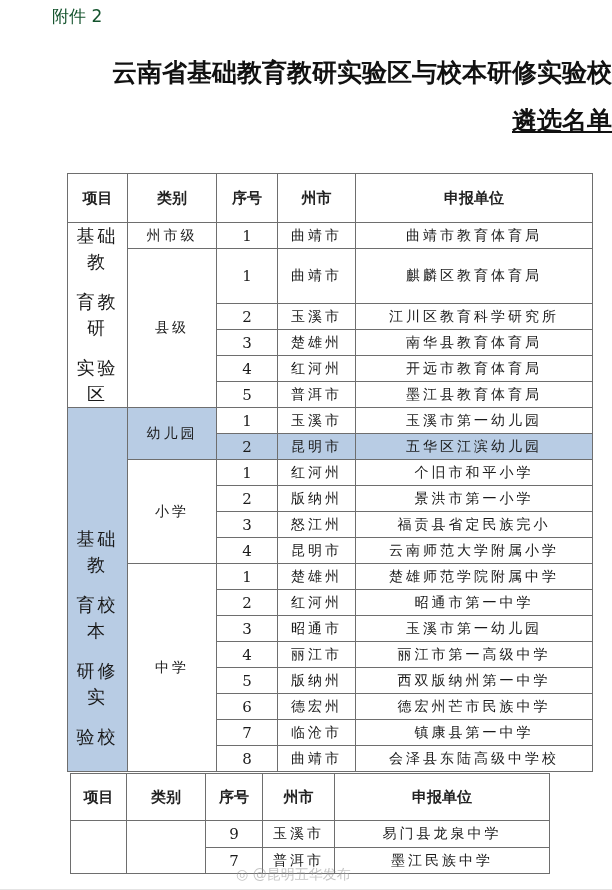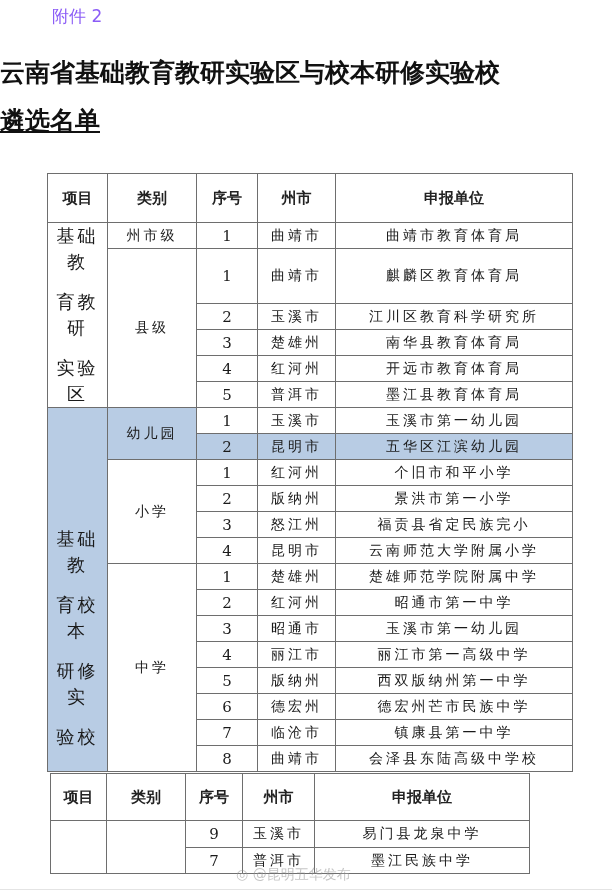--- a/index.html
+++ b/index.html
@@ -1,22 +1,22 @@
 <!DOCTYPE html>
 <html><head>
 <meta charset="utf-8">
 <style>
   html, body { margin:0; padding:0; }
   body { width:612px; height:890px; background:#ffffff; position:relative; overflow:hidden;
          font-family:"DejaVu Serif","Liberation Serif",serif; color:#1a1a1a; }
-  .attach { position:absolute; left:52px; top:5px; font-family:"DejaVu Sans","Liberation Sans",sans-serif; font-size:17px; color:#8b5cf6; }
-  .title { position:absolute; left:0; width:612px; text-align:left; font-family:"DejaVu Serif","Liberation Serif",serif; font-weight:bold; font-size:25px; color:#111; letter-spacing:0px; }
+  .attach { position:absolute; left:52px; top:5px; font-family:"DejaVu Sans","Liberation Sans",sans-serif; font-size:17px; color:#14532d; }
+  .title { position:absolute; left:0; width:612px; text-align:right; font-family:"DejaVu Serif","Liberation Serif",serif; font-weight:bold; font-size:25px; color:#111; letter-spacing:0px; }
   .t1 { top:56px; }
   .t2 { top:104px;text-decoration:underline; }
-  table { position:absolute; border-collapse:collapse; table-layout:fixed; }
+  table { position:absolute; border-collapse:collapse; table-layout:fixed;margin-left:20px; }
   td, th { border:1px solid #6e6e6e; text-align:center; vertical-align:middle; padding:0; font-size:14px; letter-spacing:3px; }
   th { font-family:"DejaVu Sans","Liberation Sans",sans-serif; font-weight:bold; font-size:15px; letter-spacing:0; color:#222; }
   td.num { letter-spacing:0; font-size:15px; }
   .blue { background:#b8cce4; }
   .proj { line-height:26px; font-size:18px; letter-spacing:3px; }
   #tbl1 { left:47px; top:173px; width:525px; }
   #tbl2 { left:50px; top:773px; width:479px; }
   .watermark { position:absolute; left:236px; top:866px; font-family:"DejaVu Sans","Liberation Sans",sans-serif; font-size:14px; color:rgba(150,150,150,0.55); }
   .bottomline { position:absolute; left:0; top:889px; width:612px; height:1px; background:#e4e4e4; }
 </style>

